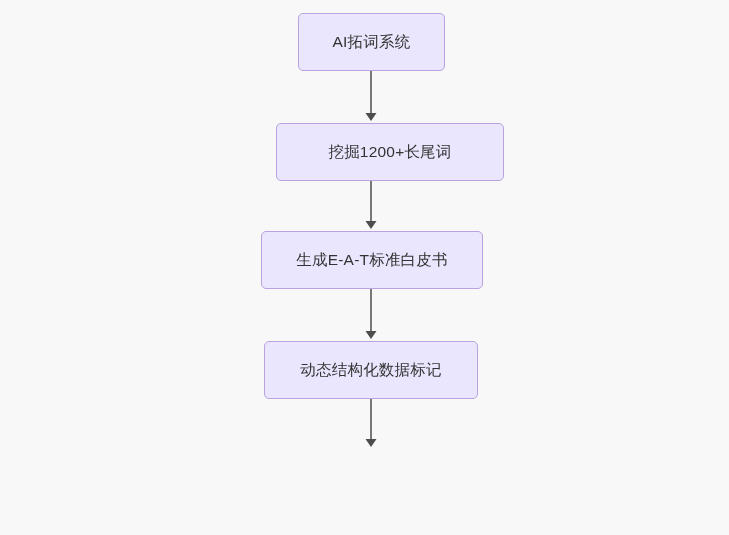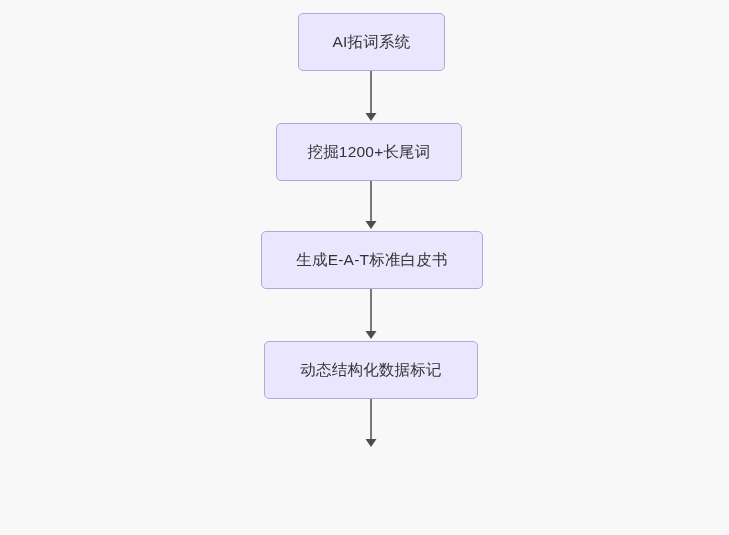--- a/index.html
+++ b/index.html
@@ -76,21 +76,21 @@
     <g>
       <line class="edge-line" x1="371" y1="399" x2="371" y2="440"></line>
       <polygon class="edge-head" points="365.5,439 376.5,439 371,447"></polygon>
     </g>
   </svg>
 
   <div class="node" style="left:298px; top:13px; width:147px;">
     <span class="node-label">AI拓词系统</span>
   </div>
 
-  <div class="node" style="left:276px; top:123px; width:186px;">
+  <div class="node" style="left:276px; top:123px; width:228px;">
     <span class="node-label">挖掘1200+长尾词</span>
   </div>
 
   <div class="node" style="left:264px; top:341px; width:214px;">
     <span class="node-label">动态结构化数据标记</span>
   </div>
 
   <div class="node" style="left:261px; top:231px; width:222px;">
     <span class="node-label">生成E-A-T标准白皮书</span>
   </div>

